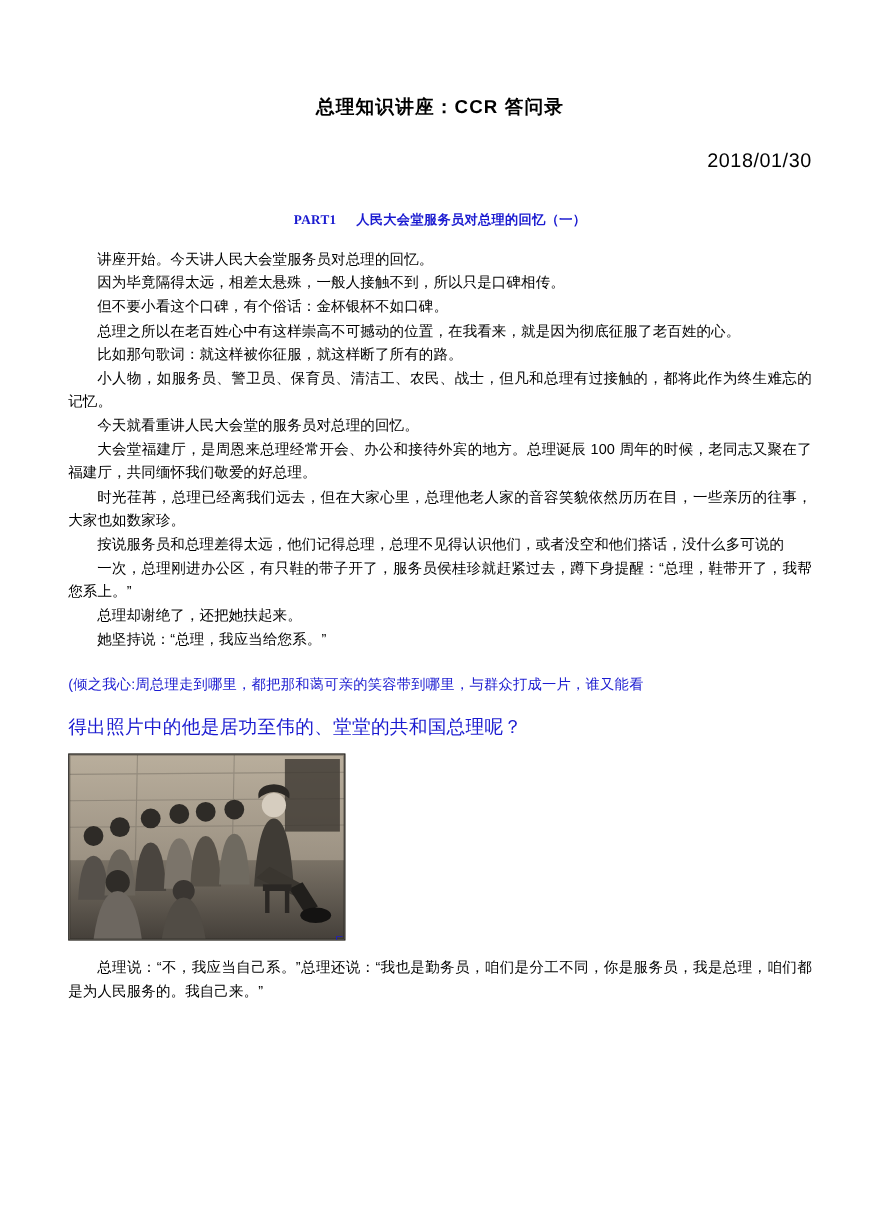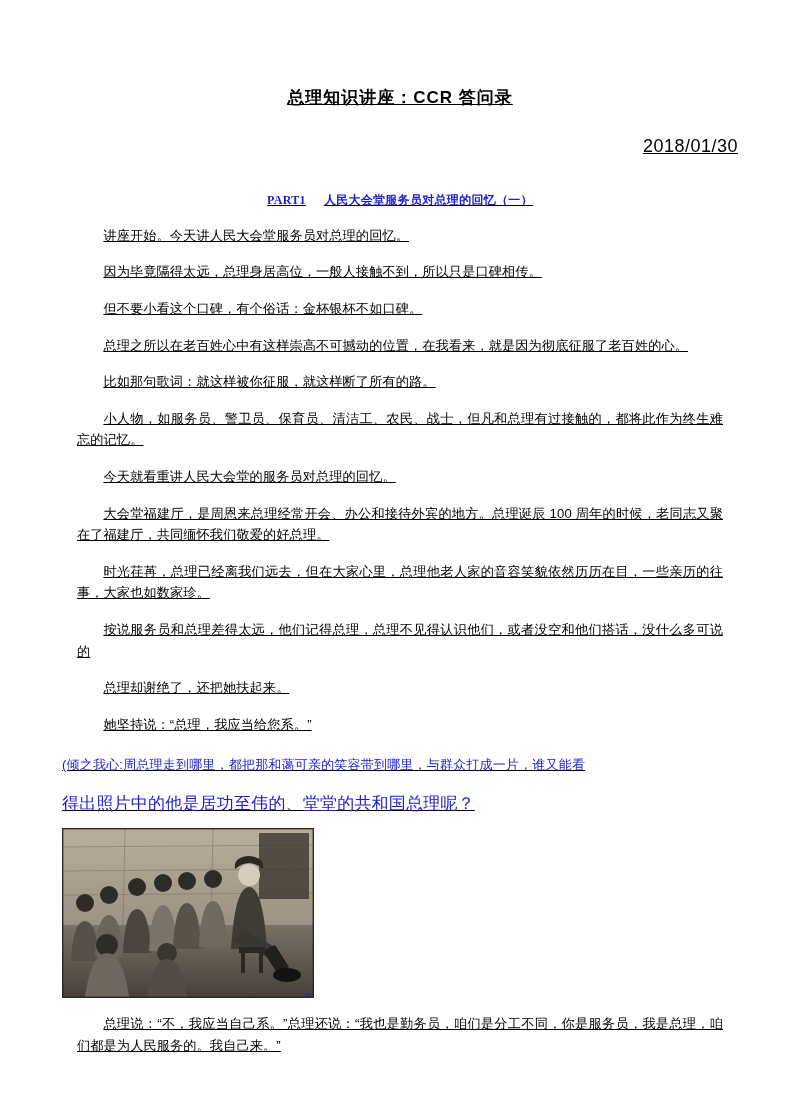--- a/index.html
+++ b/index.html
@@ -14,21 +14,20 @@
     color: #000000;
     position: relative;
     overflow: hidden;
   }
   .page {
     width: 800px;
     height: 1100px;
     box-sizing: border-box;
     padding: 78px 62px 40px 62px;
     position: relative;
-    text-decoration: underline;
   }
   .doc-title {
     text-align: center;
     font-size: 17px;
     font-weight: bold;
     letter-spacing: 1px;
     margin: 8px 0 0 0;
     line-height: 1.4;
   }
   .doc-date {
@@ -55,21 +54,21 @@
     width: 18px;
   }
   .body-block {
     margin-top: 16px;
   }
   .para {
     font-size: 13.2px;
     line-height: 21.6px;
     text-align: justify;
     text-indent: 2em;
-    margin: 15px;
+    margin: 0;
     letter-spacing: 0.1px;
   }
   .blue-note {
     color: #1a1ad0;
     font-size: 13px;
     line-height: 22px;
     margin-top: 19px;
     text-indent: 0;
     letter-spacing: 0.2px;
   }
@@ -120,29 +119,30 @@
   <h1 class="doc-title">总理知识讲座：CCR 答问录</h1>
 
   <div class="doc-date">2018/01/30</div>
 
   <div class="part-heading">
     <span class="part-num">PART1</span><span class="part-gap"></span><span>人民大会堂服务员对总理的回忆（一）</span>
   </div>
 
   <div class="body-block">
     <p class="para">讲座开始。今天讲人民大会堂服务员对总理的回忆。</p>
-    <p class="para">因为毕竟隔得太远，总理身居高位，一般人接触不到，所以只是口碑相传。</p>
+    <p class="para">因为毕竟隔得太远，相差太悬殊，一般人接触不到，所以只是口碑相传。</p>
     <p class="para">但不要小看这个口碑，有个俗话：金杯银杯不如口碑。</p>
     <p class="para">总理之所以在老百姓心中有这样崇高不可撼动的位置，在我看来，就是因为彻底征服了老百姓的心。</p>
     <p class="para">比如那句歌词：就这样被你征服，就这样断了所有的路。</p>
     <p class="para">小人物，如服务员、警卫员、保育员、清洁工、农民、战士，但凡和总理有过接触的，都将此作为终生难忘的记忆。</p>
     <p class="para">今天就看重讲人民大会堂的服务员对总理的回忆。</p>
     <p class="para">大会堂福建厅，是周恩来总理经常开会、办公和接待外宾的地方。总理诞辰 100 周年的时候，老同志又聚在了福建厅，共同缅怀我们敬爱的好总理。</p>
     <p class="para">时光荏苒，总理已经离我们远去，但在大家心里，总理他老人家的音容笑貌依然历历在目，一些亲历的往事，大家也如数家珍。</p>
     <p class="para">按说服务员和总理差得太远，他们记得总理，总理不见得认识他们，或者没空和他们搭话，没什么多可说的</p>
+    <p class="para">一次，总理刚进办公区，有只鞋的带子开了，服务员侯桂珍就赶紧过去，蹲下身提醒：“总理，鞋带开了，我帮您系上。”</p>
     <p class="para">总理却谢绝了，还把她扶起来。</p>
     <p class="para">她坚持说：“总理，我应当给您系。”</p>
   </div>
 
   <div class="blue-note">(倾之我心:周总理走到哪里，都把那和蔼可亲的笑容带到哪里，与群众打成一片，谁又能看</div>
   <div class="blue-note-2">得出照片中的他是居功至伟的、堂堂的共和国总理呢？</div>
 
   <div class="photo-wrap">
     <div class="photo">
       <svg width="250" height="168" viewBox="0 0 250 168" xmlns="http://www.w3.org/2000/svg">

